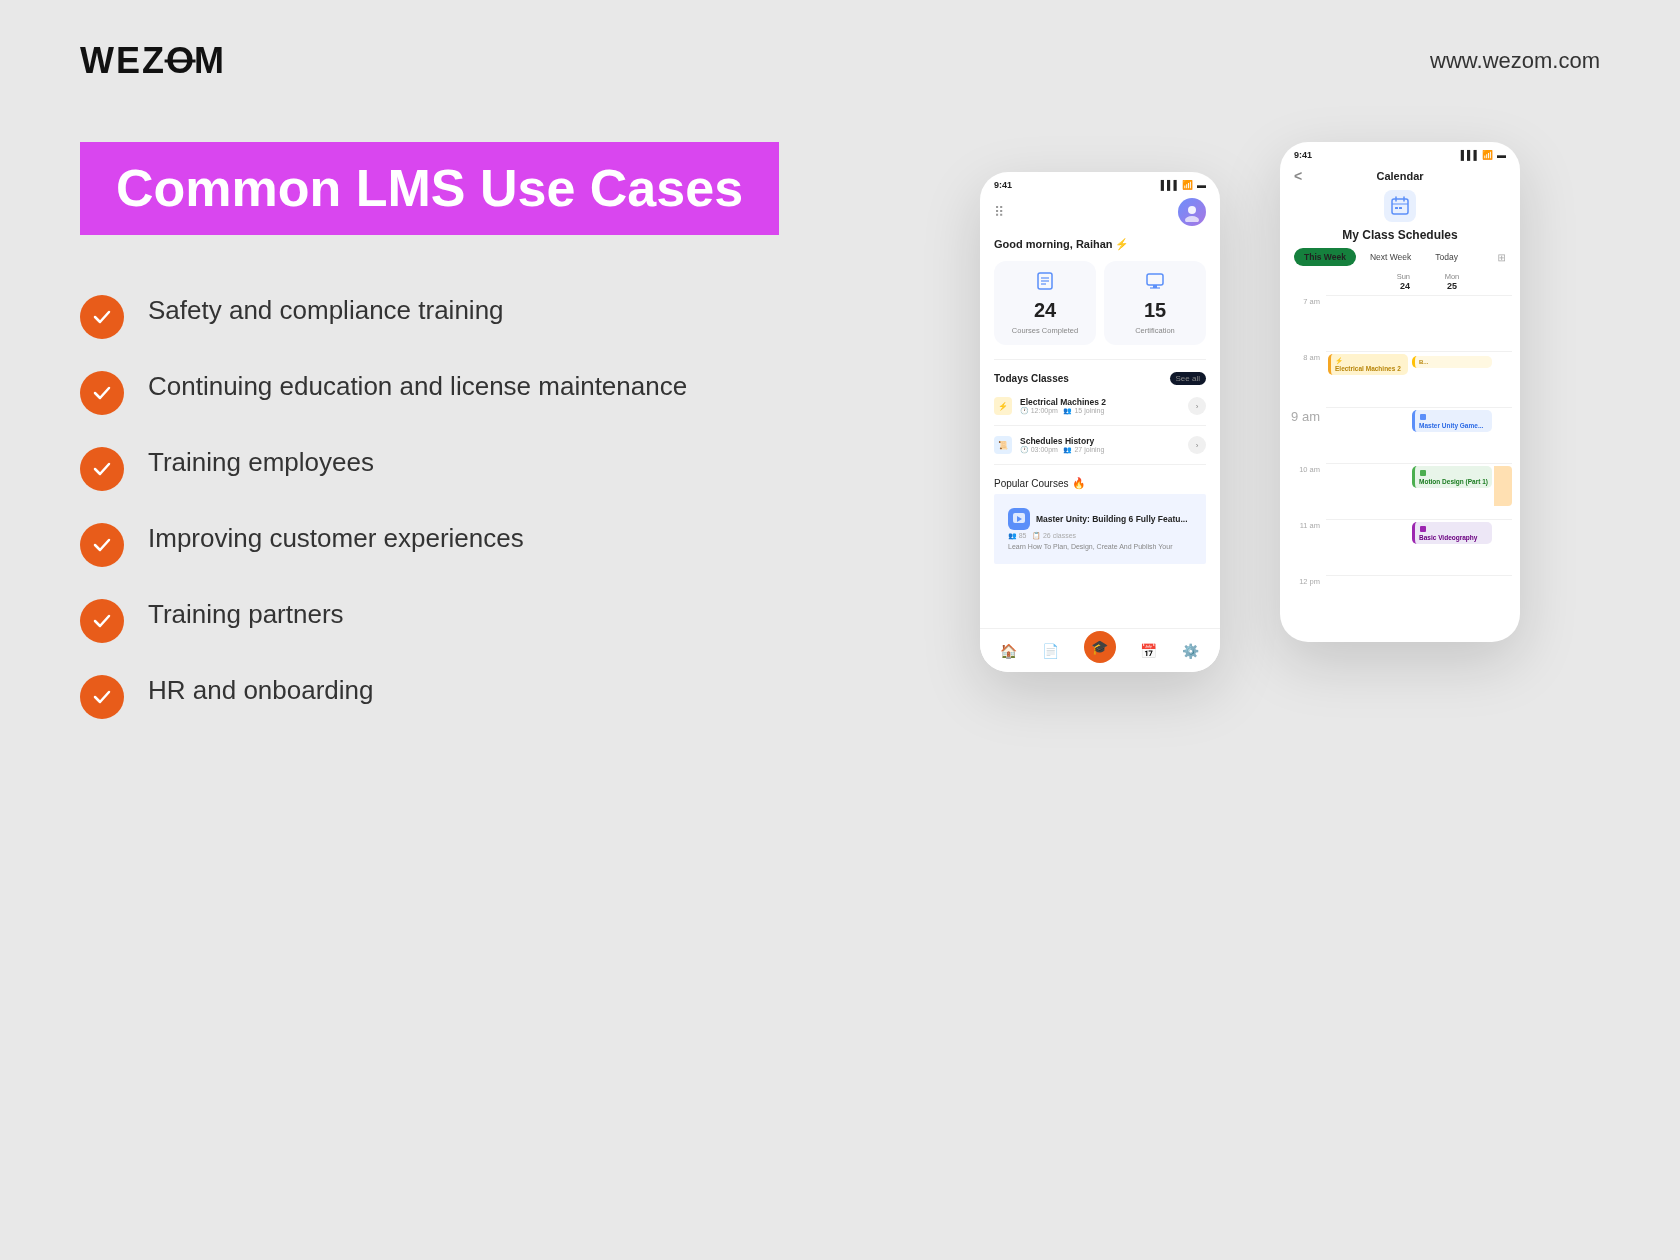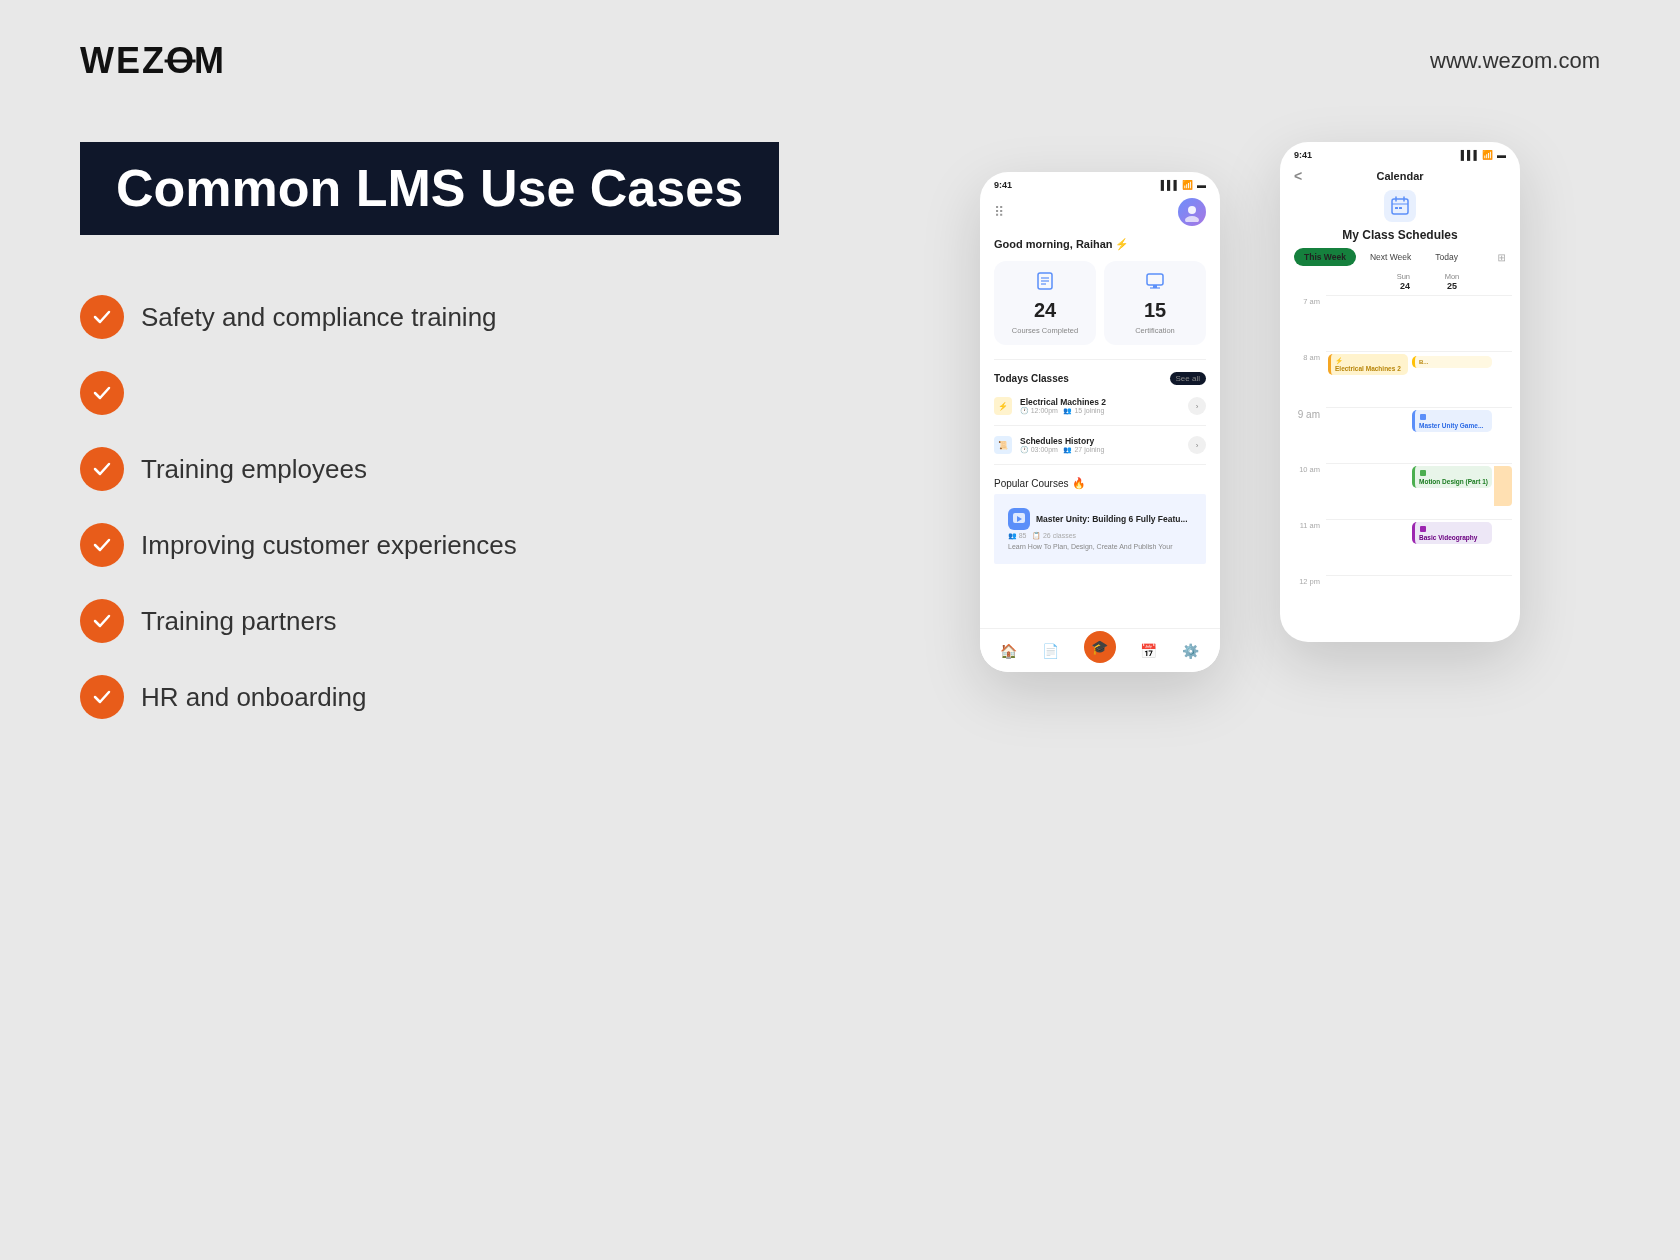--- a/index.html
+++ b/index.html
@@ -38,42 +38,41 @@
       display: flex;
       gap: 0;
     }
 
     
     .left-section {
       flex: 0 0 700px;
     }
 
     .title-box {
-      background: #0f172a;
+      background: #d946ef;
       display: inline-block;
       padding: 18px 36px;
       margin-bottom: 60px;
     }
     .title-box h1 {
       font-size: 52px;
       font-weight: 700;
       color: #fff;
       line-height: 1.1;
     }
 
     .checklist {
       list-style: none;
       display: flex;
       flex-direction: column;
       gap: 32px;
     }
     .checklist-item {
       display: flex;
-      align-items: center;
-      gap: 17px;
+      gap: 24px;
     }
     .check-circle {
       width: 44px;
       height: 44px;
       border-radius: 50%;
       background: #e85c1a;
       display: flex;
       align-items: center;
       justify-content: center;
       flex-shrink: 0;
@@ -429,20 +428,21 @@
             </svg>
         </div>
         <span class="checklist-label">Safety and compliance training</span>
       </li>
       <li class="checklist-item">
         <div class="check-circle">
           <svg viewBox="0 0 22 22" fill="none">
               <polyline points="4,11 9,16 18,6" stroke="#fff" stroke-width="2.5" stroke-linecap="round" stroke-linejoin="round"></polyline>
             </svg>
         </div>
+        <span class="checklist-label">Continuing education and license maintenance</span>
       </li>
       <li class="checklist-item">
         <div class="check-circle">
           <svg viewBox="0 0 22 22" fill="none">
               <polyline points="4,11 9,16 18,6" stroke="#fff" stroke-width="2.5" stroke-linecap="round" stroke-linejoin="round"></polyline>
             </svg>
         </div>
         <span class="checklist-label">Training employees</span>
       </li>
       <li class="checklist-item">
@@ -663,21 +663,21 @@
             </div>
           </div>
           <div style="border-top:1px solid #f0f0f0;position:relative;">
 
             <div style="position:absolute;top:4px;left:2px;right:2px;background:#fff8e1;border-left:3px solid #ffc107;border-radius:5px;padding:3px 4px;font-size:6px;font-weight:600;color:#b8860b;overflow:hidden;text-overflow:ellipsis;white-space:nowrap;">B...</div>
           </div>
           <div style="border-top:1px solid #f0f0f0;"></div>
         </div>
 
         <div style="display:grid; grid-template-columns: 38px 1fr 1fr 18px; height:56px;">
-          <div style="font-size:10px;color:#aaa;padding-top:2px;text-align:right;padding-right:6px;">9 am</div>
+          <div style="font-size:13px;color:#aaa;padding-top:2px;text-align:right;padding-right:6px;">9 am</div>
           <div style="border-top:1px solid #f0f0f0;position:relative;"></div>
           <div style="border-top:1px solid #f0f0f0;position:relative;">
             <div style="position:absolute;top:2px;left:2px;right:2px;background:#e8f0fe;border-left:3px solid #5b8ff9;border-radius:5px;padding:3px 4px;font-size:6.5px;font-weight:600;color:#2c6ae5;">
               <div>
                 <svg width="8" height="8" viewBox="0 0 8 8">
                     <rect x="1" y="1" width="6" height="6" rx="1" fill="#5b8ff9"></rect>
                   </svg>
               </div>
               <div>Master Unity Game...</div>
             </div>

